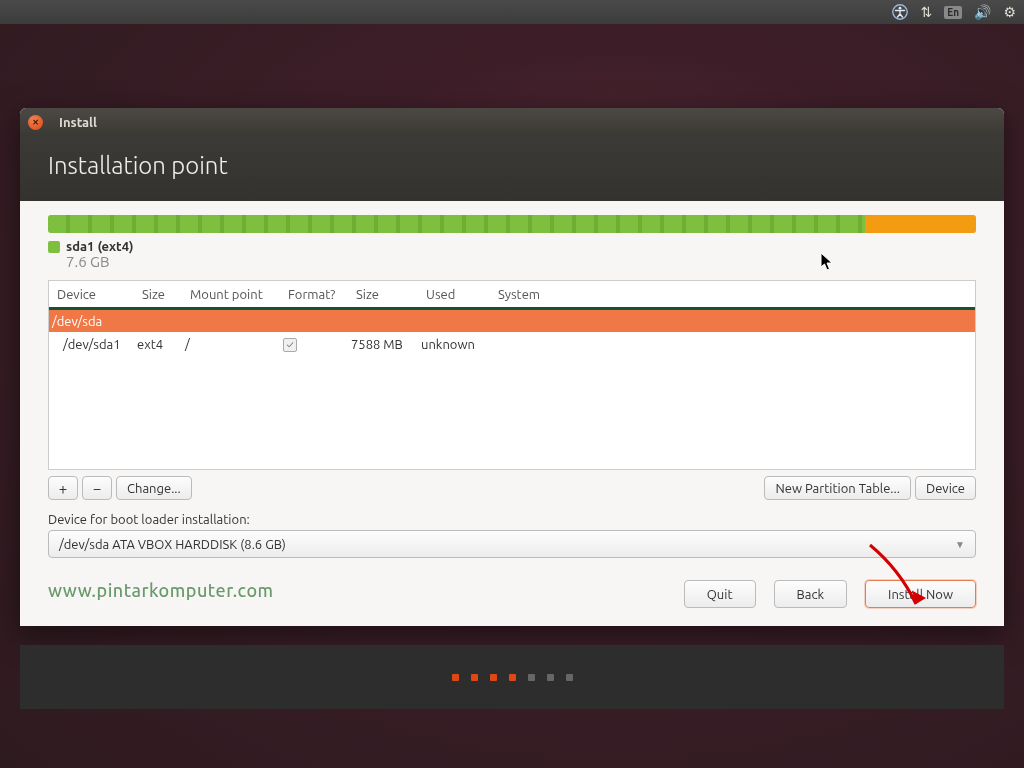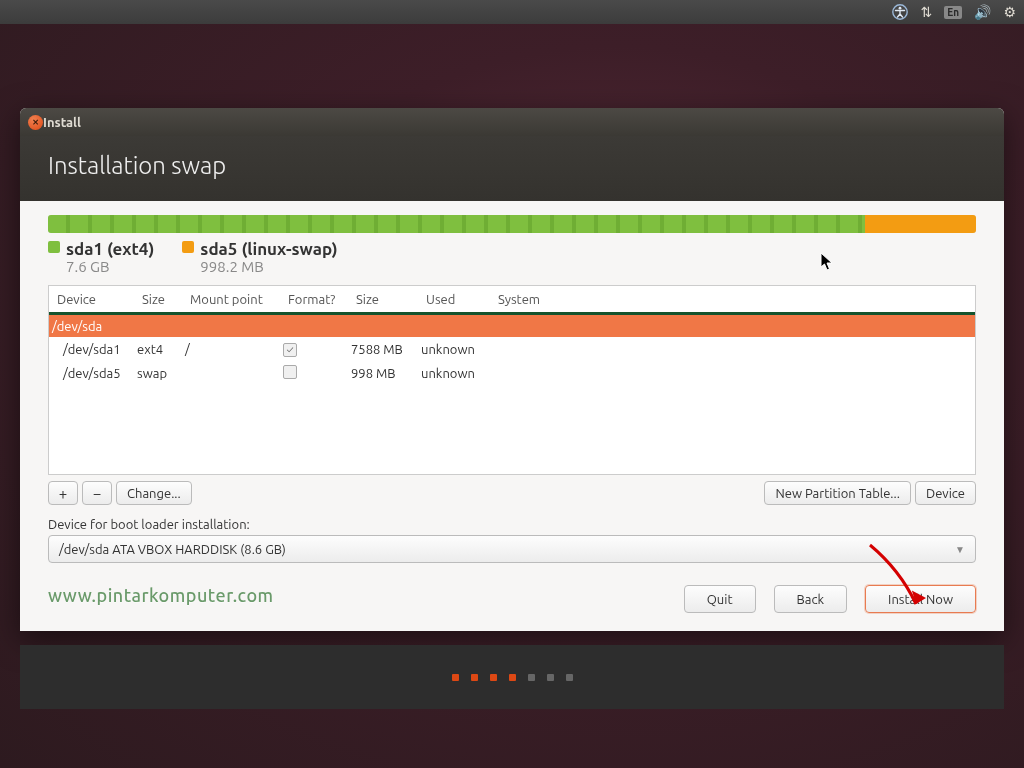--- a/index.html
+++ b/index.html
@@ -6,41 +6,41 @@
 body { width: 1024px; height: 768px; background: radial-gradient(ellipse at 60% 40%, #5a2c3a 0%, #3d1e28 40%, #2d1a1f 100%); overflow: hidden; position: relative; }
 
 
 .menubar { height: 24px; background: linear-gradient(to bottom, #4a4a4a, #3c3c3c); display: flex; justify-content: flex-end; align-items: center; padding: 0 8px; gap: 12px; }
 .menubar .icon { color: #dfdbd2; font-size: 14px; cursor: pointer; display: flex; align-items: center; justify-content: center; }
 .menubar .lang { background: #888; color: #2a2a2a; font-size: 10px; font-weight: bold; padding: 1px 3px; border-radius: 2px; }
 .a11y-icon svg { width: 16px; height: 16px; }
 
 
 .window { position: absolute; left: 20px; top: 108px; width: 984px; background: #f7f6f5; border-radius: 6px 6px 0 0; box-shadow: 0 8px 30px rgba(0,0,0,.5); overflow: hidden; }
-.titlebar { height: 28px; background: linear-gradient(to bottom, #4c4944, #3b3934); display: flex; align-items: center; padding: 0 8px; gap: 0; }
+.titlebar { height: 28px; background: linear-gradient(to bottom, #4c4944, #3b3934); display: flex; align-items: center; padding: 0 8px; gap: 16px; }
 .close-btn { width: 15px; height: 15px; border-radius: 50%; background: radial-gradient(circle at 35% 30%, #f08050, #dd4814); display: flex; align-items: center; justify-content: center; cursor: pointer; }
 .close-btn::before { content: "✕"; color: #3a1a0a; font-size: 8px; font-weight: bold; }
 .titlebar .title { color: #dfdbd2; font-size: 13px; font-weight: bold; }
 .header { background: linear-gradient(to bottom, #3c3a36, #34322e); padding: 16px 28px 22px; }
 .header h1 { color: #efefef; font-size: 24px; font-weight: 300; }
 
 .content { background: #f7f6f5; padding: 14px 28px 18px; }
 
 
 .partbar { height: 18px; display: flex; border-radius: 3px; overflow: hidden; box-shadow: inset 0 0 0 1px rgba(0,0,0,.1); }
 .partbar > div { height: 100%; }
 .stripe-green { background: repeating-linear-gradient(90deg, #7fbf3f 0 18px, #6fae34 18px 22px); }
 .stripe-orange { background: #f39c12; }
 
 .legend { display: flex; gap: 28px; margin-top: 6px; }
 .legend-item { display: flex; align-items: flex-start; gap: 6px; }
 .swatch { width: 12px; height: 12px; margin-top: 2px; border-radius: 2px; }
 .sw-green { background: #7fbf3f; }
 .sw-orange { background: #f39c12; }
-.legend-item .name { font-size: 17px; font-weight: bold; color: #333; }
+.legend-item .name { font-size: 13px; font-weight: bold; color: #333; }
 .legend-item .size { font-size: 15px; color: #888; }
 
 
 .parttable { margin-top: 10px; border: 1px solid #ccc; background: #fff; min-height: 190px; }
 .parttable table { width: 100%; border-collapse: collapse; font-size: 13px; }
 .parttable th { text-align: left; font-weight: normal; color: #555; padding: 6px 8px; border-bottom: 3px solid #14532d; }
 .parttable td { padding: 4px 3px; color: #333; }
 .parttable tr.selected td { background: #f07746; color: #fff; }
 .chk { width: 14px; height: 14px; border: 1px solid #aaa; border-radius: 2px; display: inline-flex; align-items: center; justify-content: center; font-size: 10px; color: #666; background: #f0f0f0; }
 
@@ -86,42 +86,35 @@
   <span class="icon">🔊</span>
   <span class="icon">⚙</span>
 </div>
 
 <div class="window">
   <div class="titlebar">
     <div class="close-btn"></div>
     <span class="title">Install</span>
   </div>
   <div class="header">
-    <h1>Installation swap</h1>
+    <h1>Installation point</h1>
   </div>
   <div class="content">
 
     <div class="partbar">
       <div class="stripe-green" style="width:88%"></div>
       <div class="stripe-orange" style="width:12%"></div>
     </div>
 
     <div class="legend">
       <div class="legend-item">
         <div class="swatch sw-green"></div>
         <div>
           <div class="name">sda1 (ext4)</div>
           <div class="size">7.6 GB</div>
-        </div>
-      </div>
-      <div class="legend-item">
-        <div class="swatch sw-orange"></div>
-        <div>
-          <div class="name">sda5 (linux-swap)</div>
-          <div class="size">998.2 MB</div>
         </div>
       </div>
     </div>
 
     <div class="parttable">
       <table>
         <thead>
             <tr>
           <th style="width:85px">Device</th>
           <th style="width:48px">Size</th>
@@ -135,29 +128,20 @@
         <tbody>
           <tr class="selected">
             <td colspan="7">/dev/sda</td>
           </tr>
           <tr>
             <td style="padding-left:14px">/dev/sda1</td>
             <td>ext4</td>
             <td>/</td>
             <td><span class="chk">✓</span></td>
             <td>7588 MB</td>
-            <td>unknown</td>
-            <td></td>
-          </tr>
-          <tr>
-            <td style="padding-left:14px">/dev/sda5</td>
-            <td>swap</td>
-            <td></td>
-            <td><span class="chk"></span></td>
-            <td>998 MB</td>
             <td>unknown</td>
             <td></td>
           </tr>
         </tbody>
       </table>
     </div>
 
     <div class="tblbar">
       <div class="tblbar-left">
         <button class="btn icon-only">+</button>

